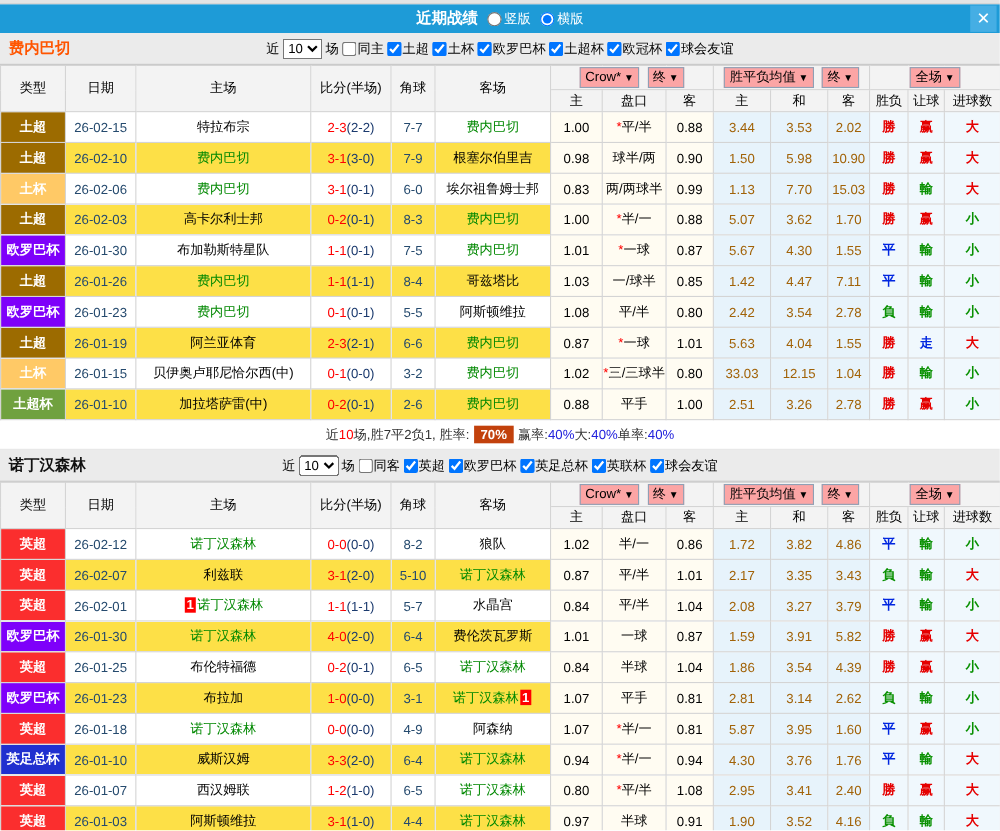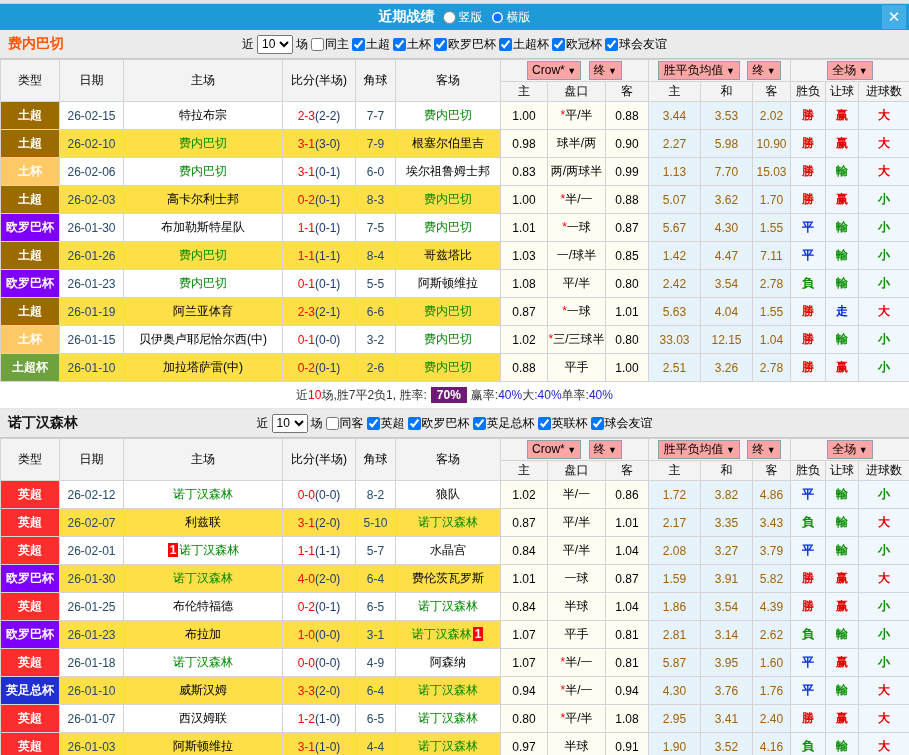--- a/index.html
+++ b/index.html
@@ -38,21 +38,21 @@
   tr.odd td.plain{background:#FFFFFF;}
   .t-red{color:#E50000;font-weight:bold;}
   .t-green{color:#089000;font-weight:bold;}
   .t-blue{color:#0026E0;font-weight:bold;}
   .badge{background:#FF0000;color:#fff;padding:0 2px;font-weight:bold;margin:0 1px;}
   .star{color:#FF0000;}
   .summary{height:26px;display:flex;align-items:center;justify-content:center;border-bottom:1px solid #E6E6E6;}
   .sg-k{color:#333;}
   .sg-r{color:#FF0000;}
   .sg-b{color:#2222DD;}
-  .sg-hl{background:#701a75;color:#fff;padding:1px 6px;margin:0 4px;font-weight:bold;}
+  .sg-hl{background:#c2410c;color:#fff;padding:1px 6px;margin:0 4px;font-weight:bold;}
 </style>
 </head>
 <body>
 
 <div class="wrap">
   <div class="topstrip"></div>
 
   <div class="titlebar">
     <span class="title">近期战绩</span>
     <label class="radio-opt">
@@ -174,21 +174,21 @@
         <tr class="even">
           <td class="c-type" style="background: rgb(156, 107, 0);">土超</td>
           <td class="c-date plain">26-02-10</td>
           <td class="plain"><span class="teamgreen">费内巴切</span></td>
           <td class="plain"><span class="ft">3-1</span><span class="half">(3-0)</span></td>
           <td class="c-corner plain">7-9</td>
           <td class="plain"><span>根塞尔伯里吉</span></td>
           <td class="bg-cream">0.98</td>
           <td class="bg-cream"><span>球半/两</span></td>
           <td class="bg-cream">0.90</td>
-          <td class="bg-blue">2.27</td>
+          <td class="bg-blue">1.50</td>
           <td class="bg-blue">5.98</td>
           <td class="bg-blue">10.90</td>
           <td class="bg-lblue t-red">勝</td>
           <td class="bg-lblue t-red">赢</td>
           <td class="bg-lblue t-red">大</td>
         </tr>
         <tr class="odd">
           <td class="c-type" style="background: rgb(255, 201, 102);">土杯</td>
           <td class="c-date plain">26-02-06</td>
           <td class="plain"><span class="teamgreen">费内巴切</span></td>

